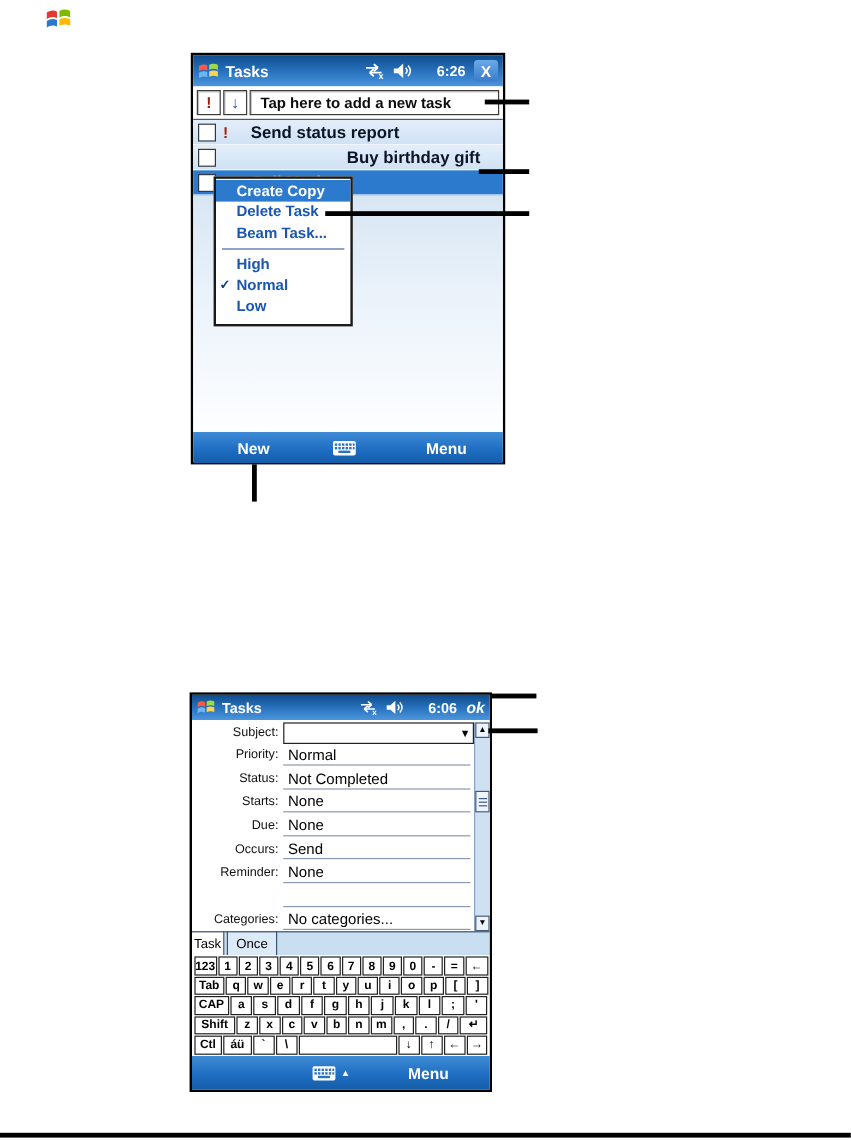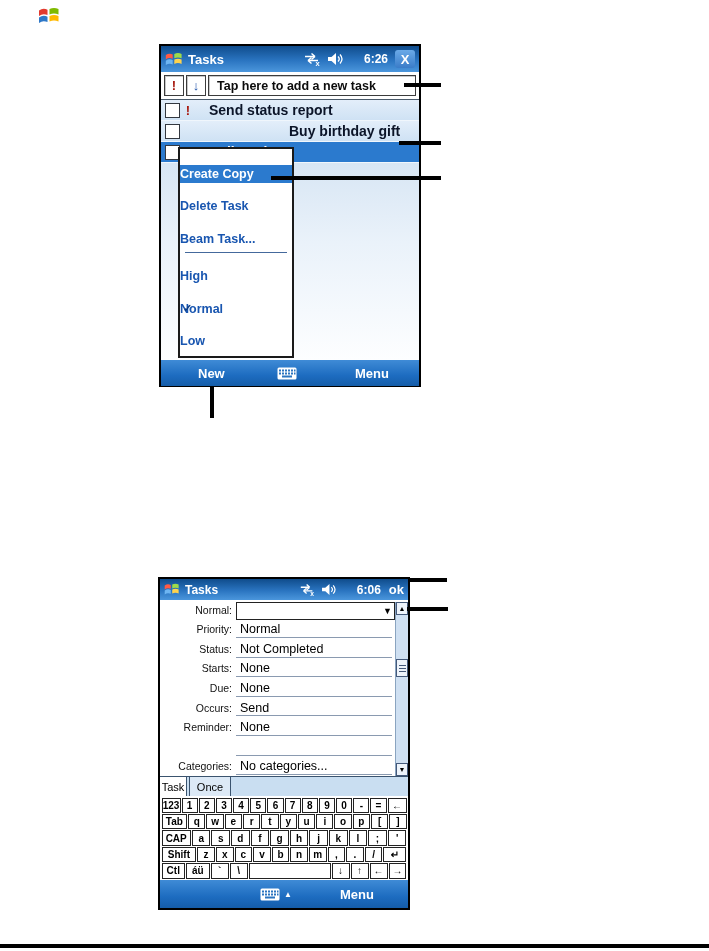--- a/index.html
+++ b/index.html
@@ -21,21 +21,21 @@
     color:#fff;font-weight:bold;padding:0 4px;box-sizing:border-box;}
   #shot1 .titlebar{height:26px;font-size:13px;}
   #shot2 .titlebar{height:21px;font-size:12px;}
   .titlebar .title{margin-left:6px;}
   .titlebar .spacer{flex:1;}
   .tb-icon{display:flex;align-items:center;margin-left:6px;}
   .time{margin-left:21px;font-size:12px;}
   .close-btn{margin-left:7px;width:20px;height:18px;border-radius:3px;
     background:linear-gradient(180deg,#6aaae8,#3a7cc8);display:flex;align-items:center;
     justify-content:center;font-size:13px;font-weight:bold;color:#fff;}
-  .ok-btn{margin-left:8px;font-size:13px;font-weight:bold;color:#fff;}
+  .ok-btn{margin-left:8px;font-size:13px;font-weight:bold;color:#fff;font-style:italic;}
 
   
   .entrybar{position:absolute;left:0;top:26px;right:0;height:28px;background:#fff;
     border-bottom:1px solid #4a5a6a;box-sizing:border-box;}
   .pbox{position:absolute;top:3px;height:21px;border:1px solid #3c3c3c;background:#fff;
     display:flex;align-items:center;justify-content:center;font-weight:bold;font-size:13px;
     box-shadow:inset 1px 1px 0 #c8c8c8;box-sizing:border-box;}
   .pbox.high{left:3px;width:20px;color:#a81a10;}
   .pbox.low{left:25px;width:20px;color:#1b4fa8;}
   .entry-input{position:absolute;left:47px;top:3px;right:3px;height:21px;border:1px solid #3c3c3c;
@@ -50,22 +50,22 @@
     box-sizing:border-box;}
   .task-row.selected{background:#2b7ace;}
   .task-row.selected .task-label{color:#fff;}
   .chk{width:13px;height:13px;border:1px solid #333840;background:#fff;margin-left:4px;flex:none;}
   .task-pri{width:12px;text-align:center;color:#a81a10;font-weight:bold;font-size:13px;margin-left:2px;flex:none;}
   .task-label{margin-left:15px;font-weight:bold;font-size:14px;color:#0b1428;white-space:nowrap;}
 
   
   .ctx-menu{position:absolute;left:17px;top:101px;width:112px;background:#fff;
     border:2px solid #1a1a1a;z-index:5;padding:1px 0 6px 0;}
-  .mi{height:17.5px;display:flex;align-items:center;position:relative;
-    font-weight:bold;font-size:12.5px;color:#1956b0;white-space:nowrap;margin-top:15px;}
+  .mi{height:17.5px;display:flex;align-items:center;padding-left:17px;position:relative;
+    font-weight:bold;font-size:12.5px;color:#1956b0;white-space:nowrap;}
   .mi.hl{background:#2b7ace;color:#fff;}
   .mi .check{position:absolute;left:3px;font-size:11px;color:#0d3d86;}
   .menu-sep{border-top:1px solid #44699c;margin:4px 5px;}
 
   
   .bottombar{position:absolute;left:0;right:0;color:#fff;font-weight:bold;font-size:13px;
     background:linear-gradient(180deg,#3f8bd6 0%,#1d6cc0 60%,#155da9 100%);}
   #shot1 .bottombar{top:314px;height:26px;}
   #shot2 .bottombar{top:301px;height:28px;}
   .bb-item{position:absolute;top:0;bottom:0;display:flex;align-items:center;}
@@ -96,21 +96,21 @@
   
   .tabbar{position:absolute;left:0;right:0;top:197px;height:20px;background:#c9def1;
     border-top:1px solid #3a536e;box-sizing:border-box;}
   .tab{position:absolute;top:-1px;height:20px;display:flex;align-items:center;justify-content:center;
     font-size:11px;color:#000;border:1px solid #3a536e;box-sizing:border-box;}
   .tab.active{left:0;width:27px;background:#fff;border-left:none;border-bottom:none;}
   .tab.inactive{left:29px;width:42px;background:#dcE9f6;border-bottom:none;}
 
   
   .keyboard{position:absolute;left:0;right:0;top:217px;height:84px;background:#fff;
-    display:flex;flex-direction:column;padding:1px;box-sizing:border-box;}
+    display:flex;flex-direction:column;padding:1px;box-sizing:border-box;justify-content:flex-end;}
   .krow{flex:1;display:flex;}
   .key{flex:1;margin:0.5px;border:1px solid #222;background:#fff;display:flex;
     align-items:center;justify-content:center;font-size:10px;font-weight:600;color:#000;
     white-space:nowrap;overflow:hidden;box-sizing:border-box;}
   .key.w12{flex:1.2;} .key.w135{flex:1.35;} .key.w15{flex:1.55;}
   .key.w16{flex:1.65;} .key.w21{flex:2.1;} .key.space{flex:5;}
 
   
   .kb-icon{display:flex;align-items:center;}
   .caret-up{color:#fff;font-size:8px;margin-left:4px;}
@@ -247,21 +247,21 @@
         <polygon points="0,5 3.5,5 8,1 8,13 3.5,9 0,9" fill="#fff"></polygon>
         <path d="M10,4.5 q2.5,2.5 0,5 M12,2.5 q4,4.5 0,9" stroke="#fff" stroke-width="1.3" fill="none"></path>
       </svg>
     </span>
     <span class="time">6:06</span>
     <span class="ok-btn">ok</span>
   </div>
 
   <div class="formarea">
     <div class="frow">
-      <span class="flabel">Normal:</span>
+      <span class="flabel">Subject:</span>
       <span class="subject-box">
         <span class="dd-arrow">▼</span>
       </span>
     </div>
     <div class="frow">
       <span class="flabel">Priority:</span>
       <span class="fvalue">Normal</span>
       <span class="funderline"></span>
     </div>
     <div class="frow">

